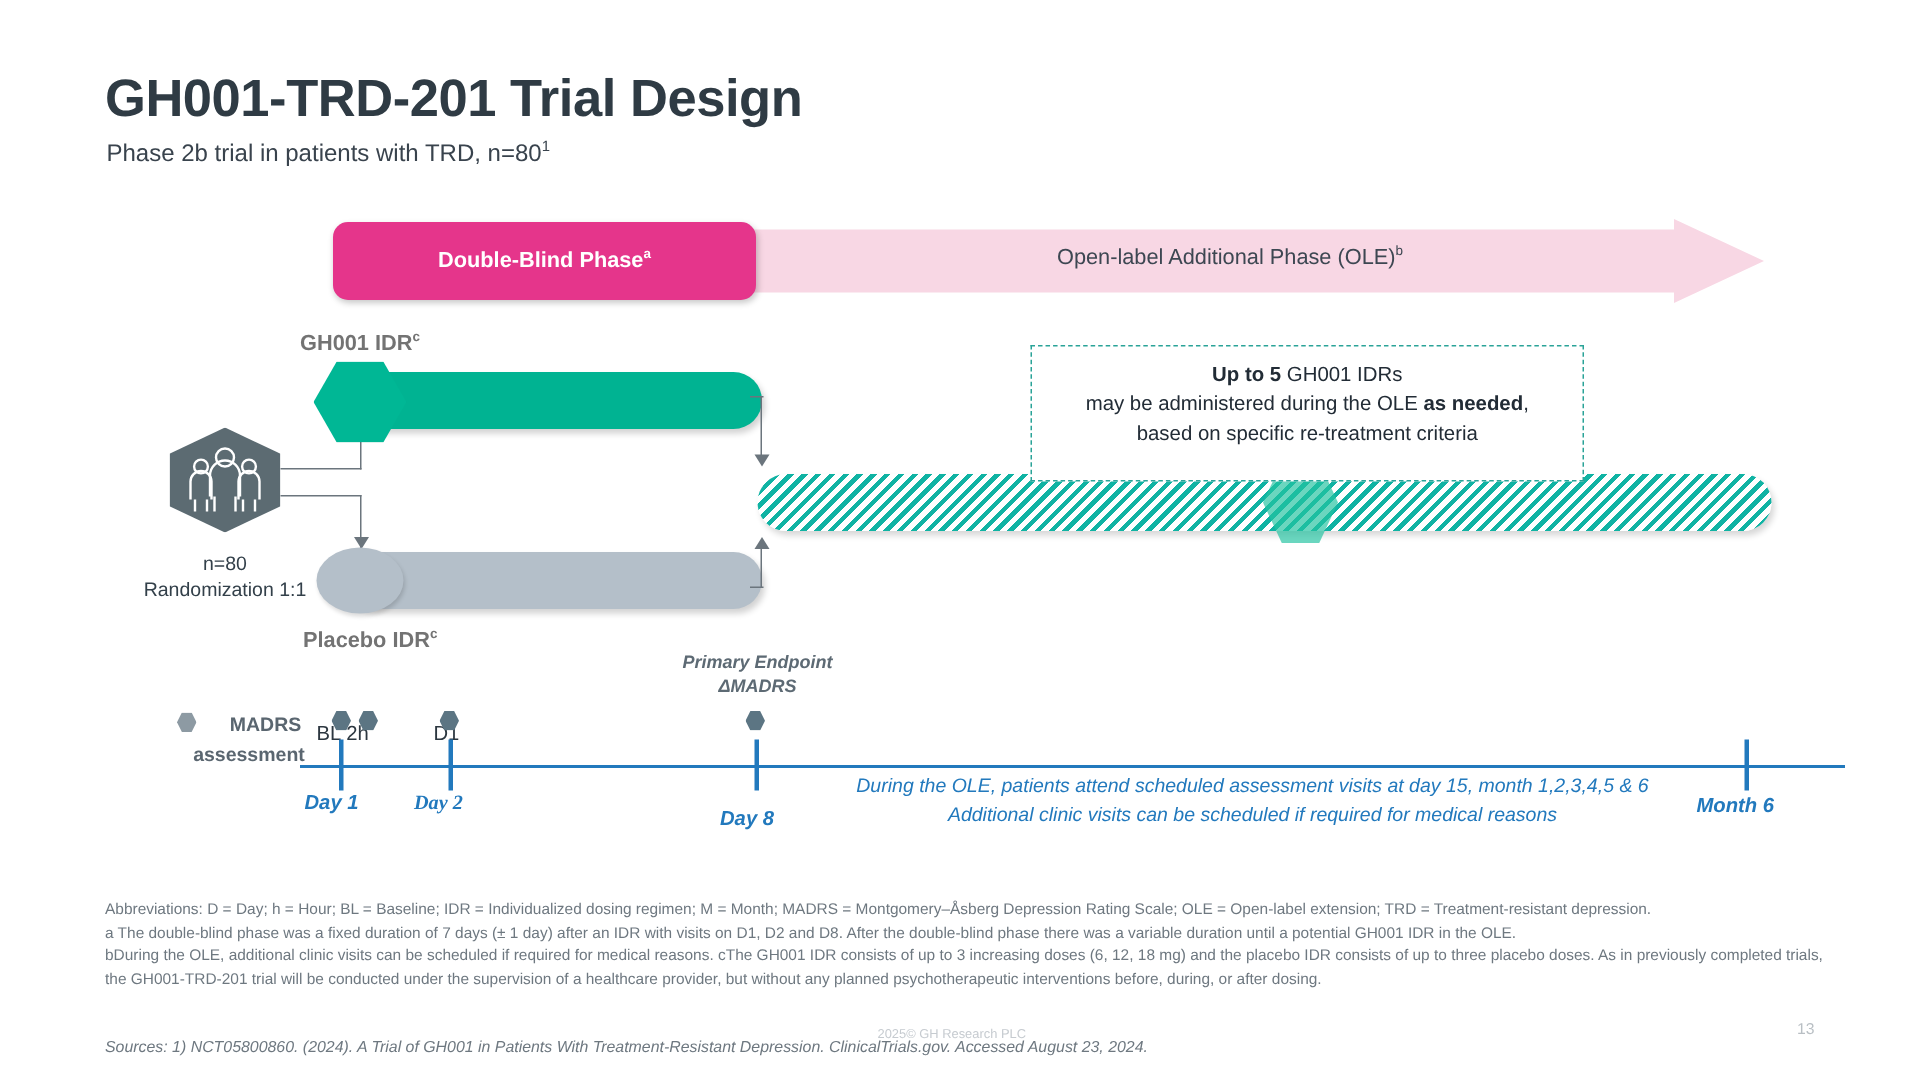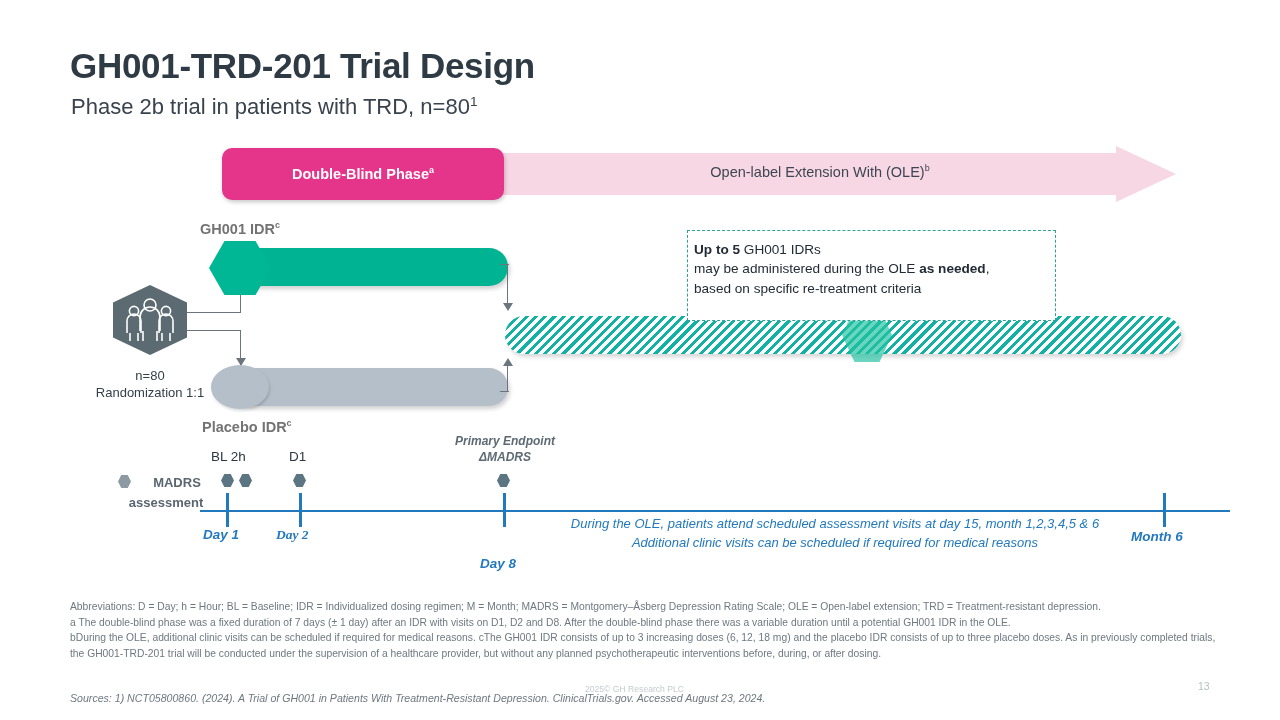--- a/index.html
+++ b/index.html
@@ -29,21 +29,21 @@
     font-weight: bold;
     color: #2f3b44;
     letter-spacing: -0.3px;
     white-space: nowrap;
     text-align: right;
   }
   #page-subtitle {
     position: absolute;
     left: 71px;
     top: 94px;
-    font-size: 22px;
+    font-size: 16px;
     font-weight: normal;
     color: #39434d;
     white-space: nowrap;
   }
   sup { font-size: 0.62em; vertical-align: super; line-height: 0; }
 
   
   .ole-arrow {
     position: absolute;
     left: 498px;
@@ -188,20 +188,21 @@
   }
 
   
   #ole-callout {
     position: absolute;
     left: 687px; top: 230px;
     width: 355px;
     padding: 9px 6px 22px 6px;
     border: 1.6px dashed #2aa398;
     background: #ffffff;
+    text-align: center;
     font-size: 13.6px;
     line-height: 1.42;
     color: #222c36;
   }
   #callout-stem {
     position: absolute;
     left: 864px; top: 299px;
     width: 1.4px; height: 16px;
     background: #2aa398;
   }
@@ -231,20 +232,21 @@
     position: absolute;
     width: 13px; height: 13px;
     background: #5c7583;
     clip-path: polygon(25% 0%, 75% 0%, 100% 50%, 75% 100%, 25% 100%, 0% 50%);
   }
   .visit-label {
     position: absolute;
     font-size: 13.5px;
     color: #2c3740;
     white-space: nowrap;
+    margin-top: 32px;
   }
   #madrs-legend-text {
     position: absolute;
     left: 106px; top: 473px;
     width: 120px;
     text-align: center;
     font-size: 13px;
     font-weight: bold;
     color: #5a6670;
     line-height: 1.55;
@@ -315,21 +317,21 @@
   <div id="page-title">GH001-TRD-201 Trial Design</div>
   <div id="page-subtitle">
     <span>Phase 2b trial in patients with TRD, n=80</span><sup>1</sup>
   </div>
 
   <div class="ole-arrow">
     <div class="body"></div>
     <div class="head"></div>
   </div>
   <div class="ole-label">
-    <span>Open-label Extension With (OLE)</span><sup>b</sup>
+    <span>Open-label Additional Phase (OLE)</span><sup>b</sup>
   </div>
 
   <div class="db-phase">
     <span class="txt"><span>Double-Blind Phase</span><sup>a</sup></span>
   </div>
 
   <div id="patient-hexagon">
     <svg width="52" height="46" viewBox="0 0 52 46" fill="none" stroke="#ffffff" stroke-width="1.6">
       <circle cx="26" cy="8" r="6"></circle>
       <path d="M16 34 V20 a10 10 0 0 1 20 0 V34"></path>
@@ -410,21 +412,21 @@
 
   <div id="timeline-axis"></div>
 
   <div class="tick tick-tall" style="left:226px;"></div>
   <div class="tick tick-tall" style="left:299px;"></div>
   <div class="tick tick-tall" style="left:503px;"></div>
   <div class="tick tick-tall" style="left:1163px;"></div>
 
   <div class="day-label" style="left:203px; top:527px;">Day 1</div>
   <div class="day-label" style="left:276px; top:527px;font-family:Liberation Serif, serif;">Day 2</div>
-  <div class="day-label" style="left:480px; top:556px;">Day 8</div>
+  <div class="day-label" style="left:480px; top:538px;">Day 8</div>
   <div class="day-label" style="left:1131px; top:529px;">Month 6</div>
 
   <div id="ole-visit-note">
     <div>During the OLE, patients attend scheduled assessment visits at day 15, month 1,2,3,4,5 &amp; 6</div>
     <div>Additional clinic visits can be scheduled if required for medical reasons</div>
   </div>
 
   <div id="footnotes">
     <div>Abbreviations: D = Day; h = Hour; BL = Baseline; IDR = Individualized dosing regimen; M = Month; MADRS = Montgomery–Åsberg Depression Rating Scale; OLE = Open-label extension; TRD = Treatment-resistant depression.</div>
     <div>a The double-blind phase was a fixed duration of 7 days (± 1 day) after an IDR with visits on D1, D2 and D8. After the double-blind phase there was a variable duration until a potential GH001 IDR in the OLE.</div>

